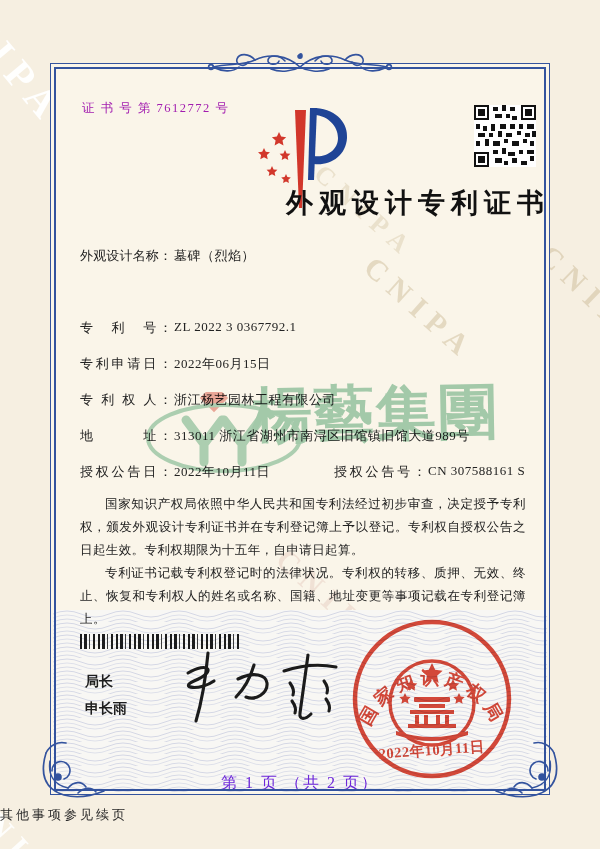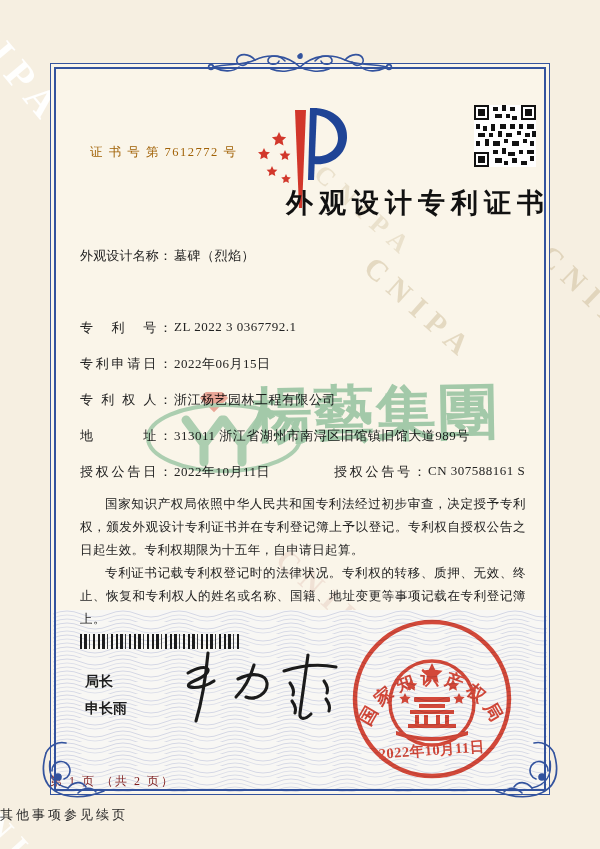--- a/index.html
+++ b/index.html
@@ -25,21 +25,21 @@
   .b-outer{position:absolute;inset:0;border:1.5px solid #33539e;pointer-events:none;z-index:5;}
   .b-inner{position:absolute;inset:4px;border:2px solid #33539e;pointer-events:none;z-index:5;}
 
   .guilloche{position:absolute;left:3px;right:3px;bottom:3px;height:182px;z-index:1;overflow:hidden;background:#f8f7f4;}
 
   .ornament-top{position:absolute;left:50%;top:-16px;transform:translateX(-50%);z-index:6;}
   .ornament-bl{position:absolute;left:-12px;bottom:-12px;z-index:6;}
   .ornament-br{position:absolute;right:-12px;bottom:-12px;z-index:6;transform:scaleX(-1);}
 
   
-  .cert-no{position:absolute;left:40px;top:37px;font-size:12.5px;letter-spacing:1.5px;color:#a16207;z-index:2;margin-top:44px;}
+  .cert-no{position:absolute;left:32px;top:37px;font-size:12.5px;letter-spacing:1.5px;color:#a21caf;z-index:2;}
   .qr{position:absolute;left:424px;top:42px;width:62px;height:62px;z-index:2;background:#fff;}
   .logo{position:absolute;left:198px;top:41px;width:104px;height:112px;z-index:2;}
   .title{position:absolute;left:0;top:122px;width:100%;text-align:right;font-size:27px;font-weight:bold;
          letter-spacing:6px;color:#111;z-index:2;}
 
   
   .frow{position:absolute;left:30px;width:445px;font-size:13px;color:#222;z-index:2;white-space:nowrap;}
   .flabel{display:inline-block;width:92px;text-align-last:justify;text-align:justify;vertical-align:top;}
   .fvalue{margin-left:2px;letter-spacing:0.5px;}
   .pair2{position:absolute;left:254px;top:0;}
@@ -51,22 +51,22 @@
 
   
   .barcode{position:absolute;left:30px;top:571px;width:162px;height:15px;z-index:2;
     background:
       repeating-linear-gradient(90deg,#1c1c1c 0 2px,transparent 2px 4px,#1c1c1c 4px 7px,transparent 7px 9px,
         #3a3a3a 9px 10px,transparent 10px 13px,#1c1c1c 13px 15px,transparent 15px 18px);}
   .director-title{position:absolute;left:35px;top:610px;font-size:14px;font-weight:bold;color:#1e1e1e;z-index:2;}
   .director-name{position:absolute;left:35px;top:637px;font-size:14px;font-weight:bold;color:#1e1e1e;z-index:2;}
   .signature{position:absolute;left:112px;top:580px;z-index:3;}
   .seal{position:absolute;left:298px;top:552px;width:168px;height:168px;z-index:4;mix-blend-mode:multiply;opacity:0.93;}
-  .page-indicator{position:absolute;left:0;top:710px;width:100%;font-size:12px;
-                  letter-spacing:2px;color:#7f1d1d;z-index:2;}
+  .page-indicator{position:absolute;left:0;top:710px;width:100%;text-align:center;font-size:16px;
+                  letter-spacing:2px;color:#6d28d9;z-index:2;}
 
   .continuation{position:absolute;left:0;top:806px;width:100%;text-align:left;font-size:13px;
                 letter-spacing:3px;color:#2a2a2a;}
 
   
   .company-wm{position:absolute;left:98px;top:313px;width:385px;height:100px;z-index:3;
               mix-blend-mode:multiply;opacity:0.62;pointer-events:none;}
   .company-wm .big-chars{position:absolute;left:104px;top:-2px;font-size:60px;font-weight:bold;
       color:#6fb58e;letter-spacing:2px;transform:rotate(-1deg);font-family:"Liberation Serif",serif;white-space:nowrap;}
   .company-logo{position:absolute;left:-4px;top:16px;}

